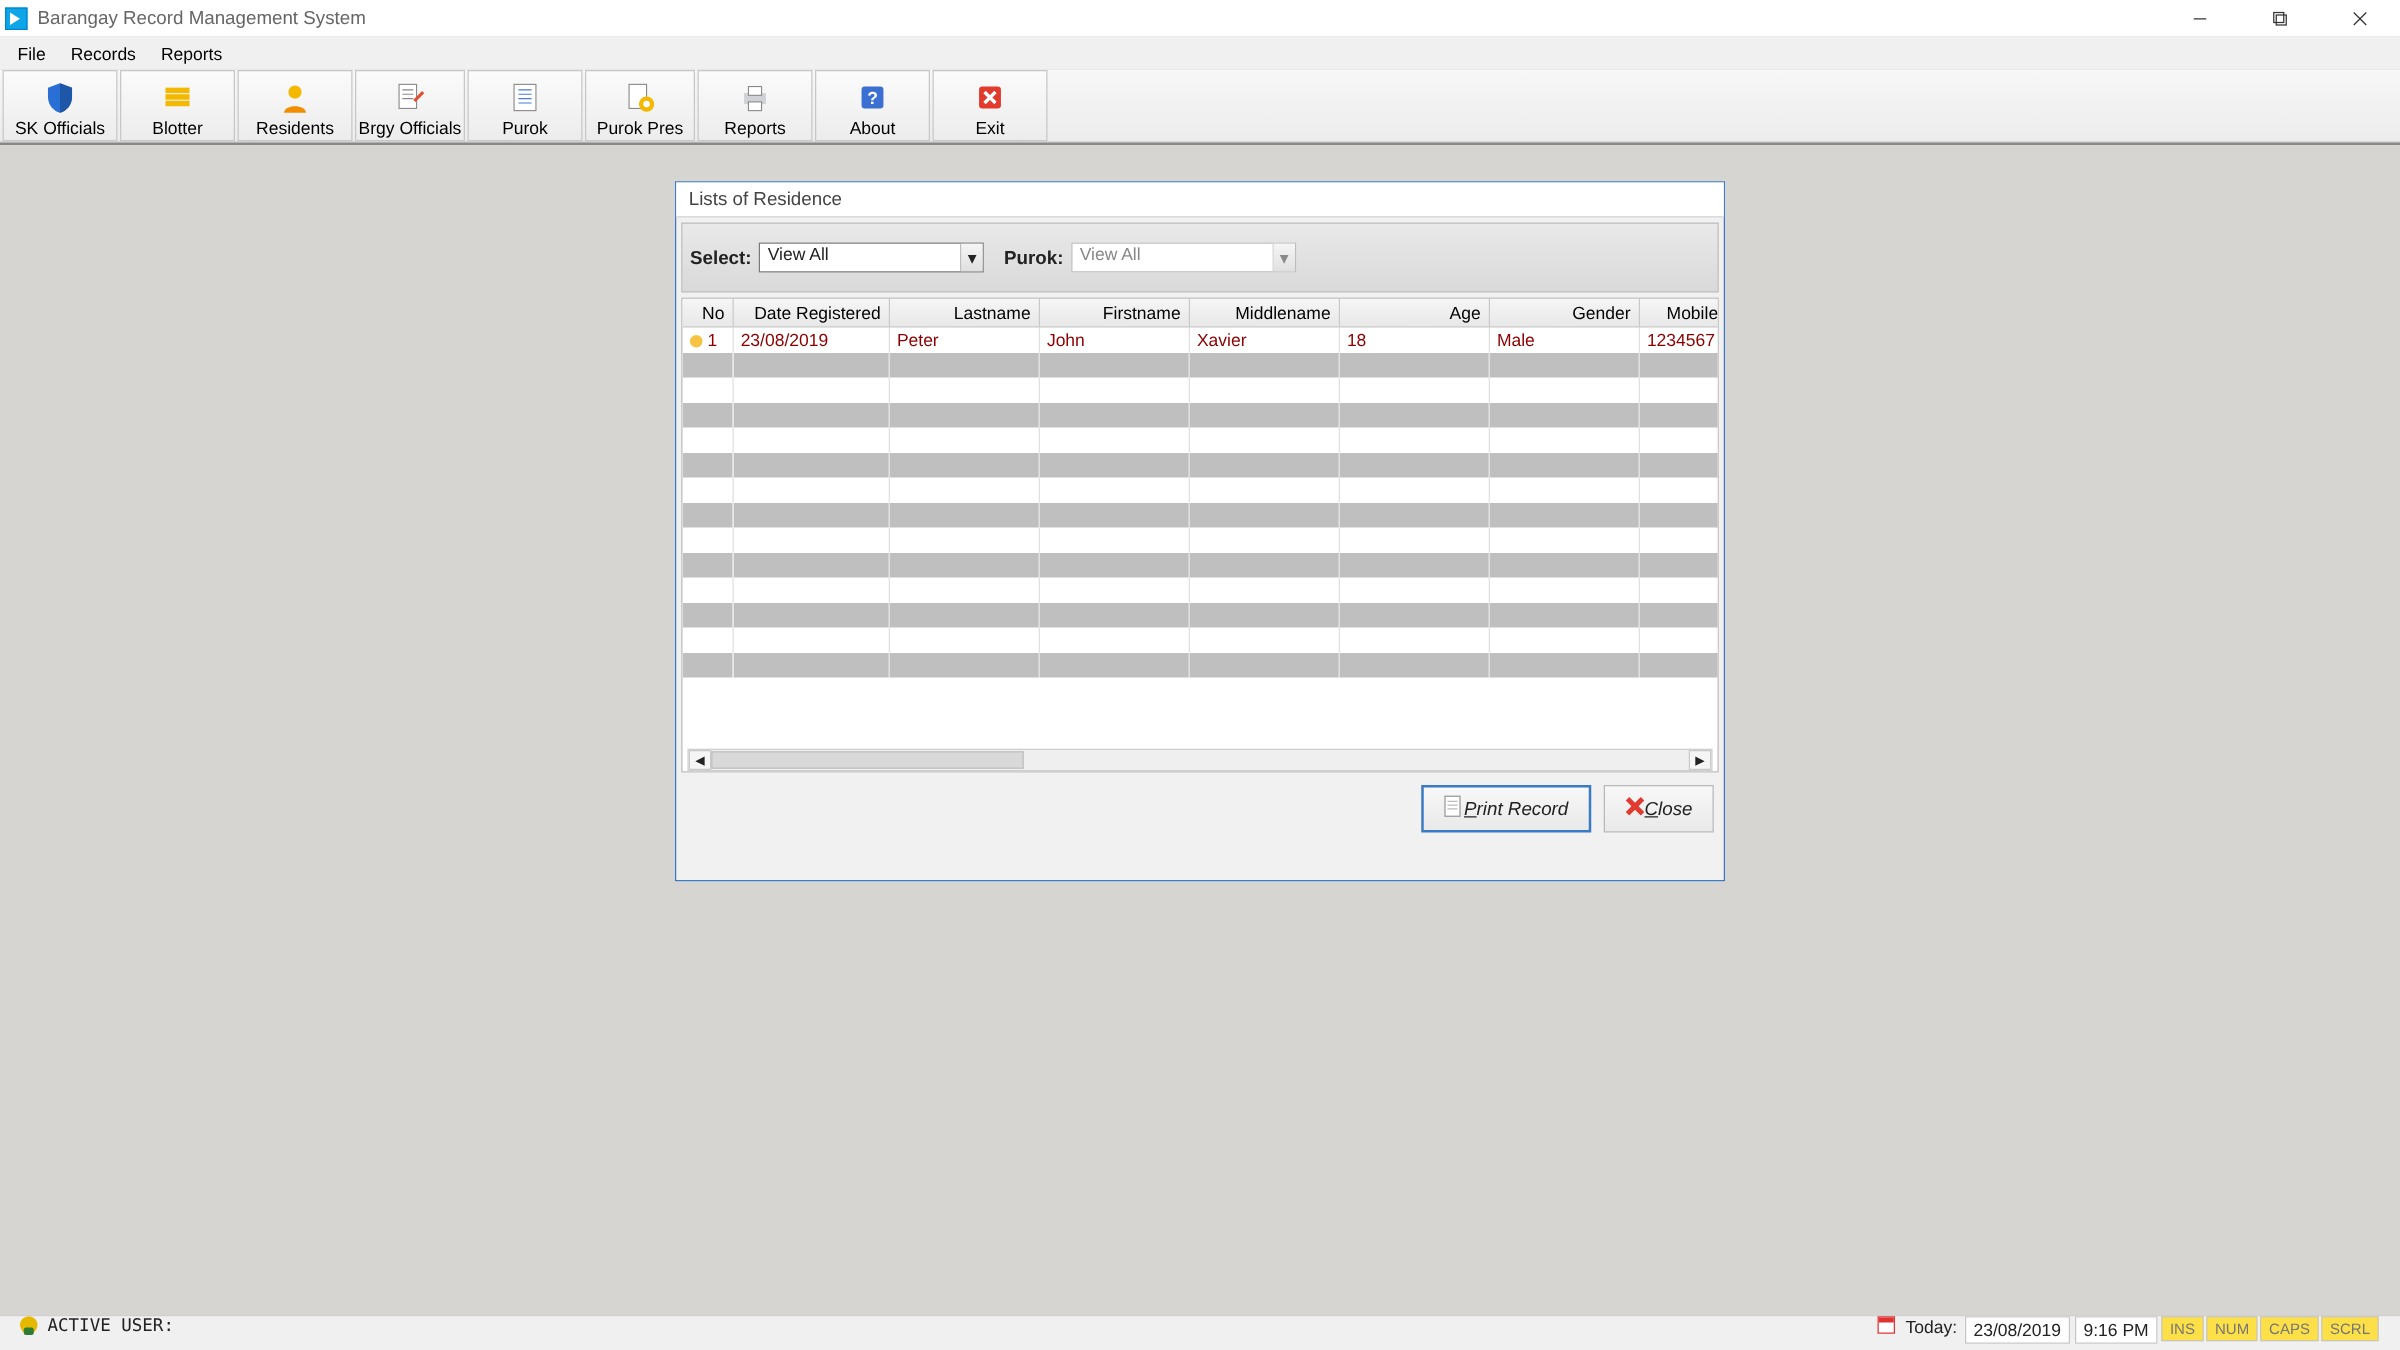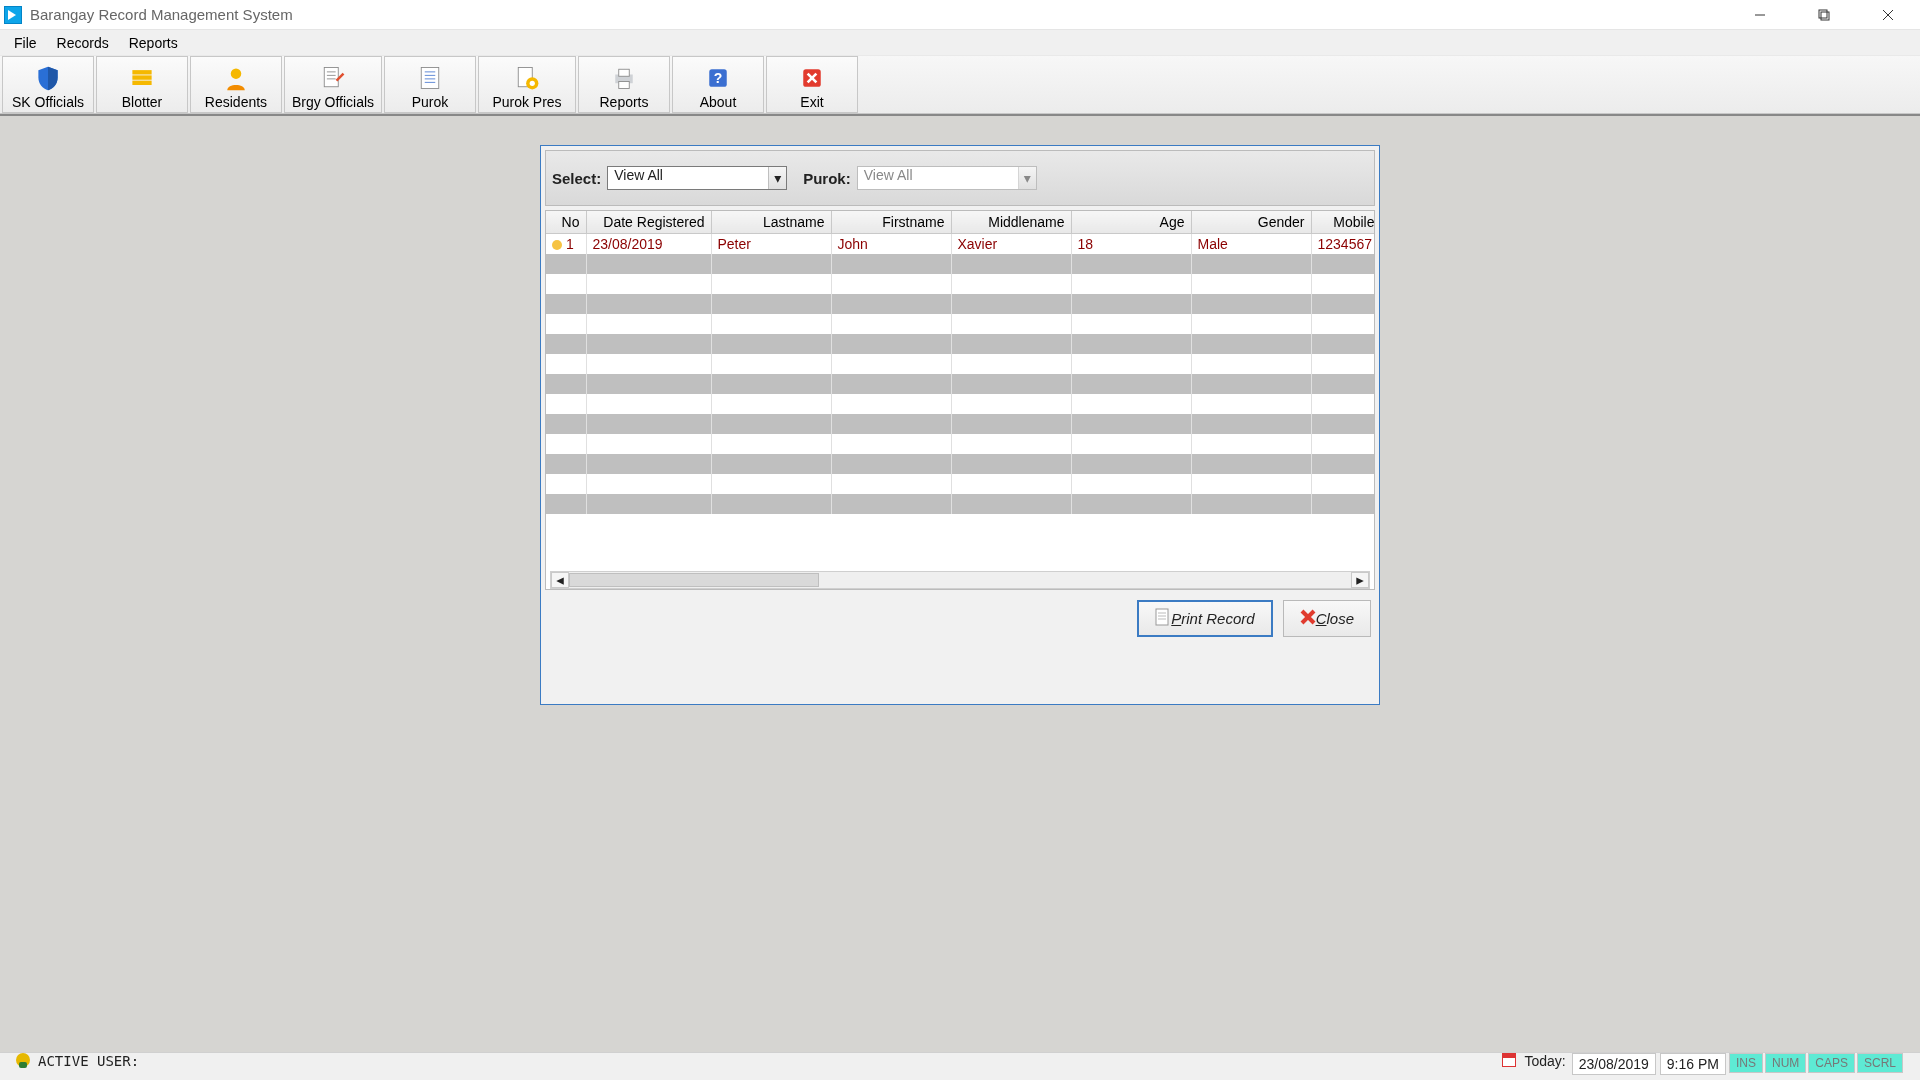--- a/index.html
+++ b/index.html
@@ -13,21 +13,21 @@
   .titlebar .window-controls { margin-left: auto; display: flex; gap: 28px; padding-right: 10px; }
   .titlebar .window-controls span { width: 36px; height: 28px; display: flex; align-items: center; justify-content: center; color: #666; }
 
   
   .menubar { height: 26px; background: #f0f0f0; display: flex; align-items: center; padding: 0 4px; gap: 0; border-bottom: 1px solid #e9e9e9; }
   .menubar .item { padding: 3px 10px; color: #000; font-size: 14px; }
 
   
   .toolbar { height: 58px; background: linear-gradient(#f7f7f7,#ececec); border-bottom: 1px solid #c7c7c7; display: flex; align-items: stretch; padding: 0 2px; }
   .toolbar .btn { width: 92px; display: flex; flex-direction: column; align-items: center; justify-content: center; border: 1px solid #c7c7c7; background: linear-gradient(#fbfbfb,#ececec); margin-right: 2px; padding-top: 4px; font-size: 14px; color: #000; }
-  .toolbar .btn.wide { width: 98px; }
+  .toolbar .btn.wide { width: 88px; }
   .toolbar .btn .ico { width: 28px; height: 28px; display: flex; align-items: center; justify-content: center; margin-bottom: 2px; }
 
   
   .mdi { position: absolute; left: 0; top: 114px; right: 0; bottom: 28px; background: #d6d5d2; border-top: 2px solid #888; }
 
   
   .child { position: absolute; left: 540px; top: 145px; width: 840px; height: 560px; background: #f1f1f1; border: 1px solid #3b7bc3; }
   .child .child-title { height: 28px; background: #fff; color: #444; display: flex; align-items: center; padding: 0 10px; border-bottom: 1px solid #cfcfcf; font-size: 15px; }
   .filterbar { height: 56px; background: linear-gradient(#e9e9e9,#d9d9d9); border: 1px solid #bbb; margin: 4px; display: flex; align-items: center; padding: 0 6px; gap: 6px; }
   .filterbar label { font-weight: bold; font-size: 15px; }
@@ -57,21 +57,21 @@
   
   .dialog-footer { display: flex; justify-content: flex-end; gap: 10px; padding: 10px 8px 8px; }
   .dlg-btn { display: flex; align-items: center; gap: 0; padding: 6px 16px; background: linear-gradient(#f8f8f8,#e9e9e9); border: 1px solid #b9b9b9; font-size: 15px; font-style: italic; }
   .dlg-btn.primary { border: 2px solid #3b7bc3; }
 
   
   .statusbar { position: absolute; left: 0; right: 0; bottom: 0; height: 28px; background: #f0f0f0; border-top: 1px solid #d0d0d0; display: flex; align-items: flex-start; padding: 0 16px; font-size: 14px; color: #222; }
   .statusbar .cell { border: 1px solid #c7c7c7; background: #fff; padding: 2px 6px; margin: 0 2px; }
   .statusbar .lbl { padding: 0 4px; }
   .statusbar .spacer { flex: 1; }
-  .statusbar .btn-stat { border: 1px solid #c7c7c7; padding: 2px 6px; margin: 0 1px; background: #5eead4; color: #777; font-size: 12px; }
+  .statusbar .btn-stat { border: 1px solid #c7c7c7; padding: 2px 6px; margin: 0 1px; background: #fde047; color: #777; font-size: 12px; }
   .statusbar .ico-user { width: 14px; height: 14px; border-radius: 50%; background: #e6b800; margin-right: 4px; position:relative; }
   .statusbar .ico-user::after { content:""; position:absolute; left:3px; top:9px; width:8px; height:6px; background:#2e7d32; border-radius:2px; }
   .statusbar .ico-cal { width: 14px; height: 14px; background:#fff; border:1px solid #d33; position:relative; margin-right:4px; }
   .statusbar .ico-cal::before { content:""; position:absolute; left:0; top:0; right:0; height:4px; background:#d33; }
 
   
   .svgico { width: 28px; height: 28px; }
 </style>
 </head>
 <body>
@@ -196,20 +196,21 @@
           <line x1="21" y1="11" x2="11" y2="21" stroke="#fff" stroke-width="3"></line>
         </svg>
       </span>
     <span>Exit</span>
   </div>
 </div>
 
 <div class="mdi"></div>
 
 <div class="child">
+  <div class="child-title">Lists of Residence</div>
 
   <div class="filterbar">
     <label>Select:</label>
     <div class="combo" style="width:180px">
       <span>View All</span>
       <span class="arrow">▾</span>
     </div>
     <label class="purok-lbl" style="margin-left:10px">Purok:</label>
     <div class="combo disabled" style="width:180px">
       <span>View All</span>

